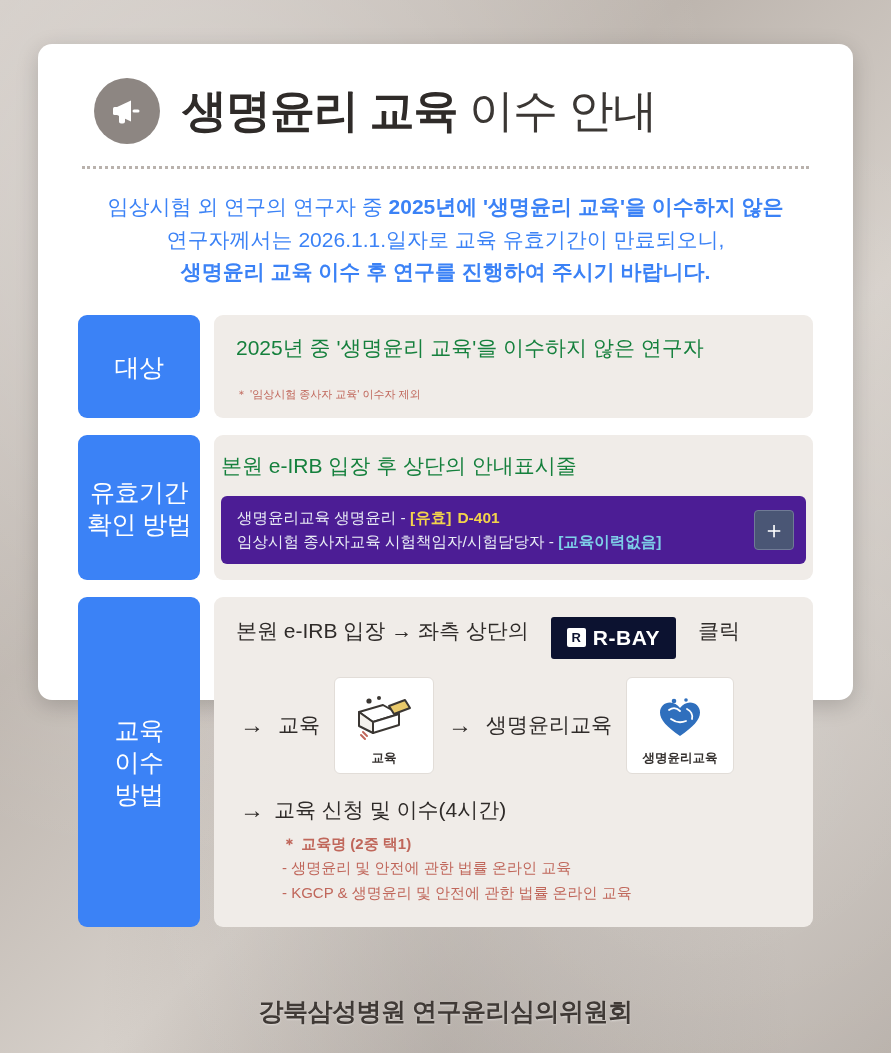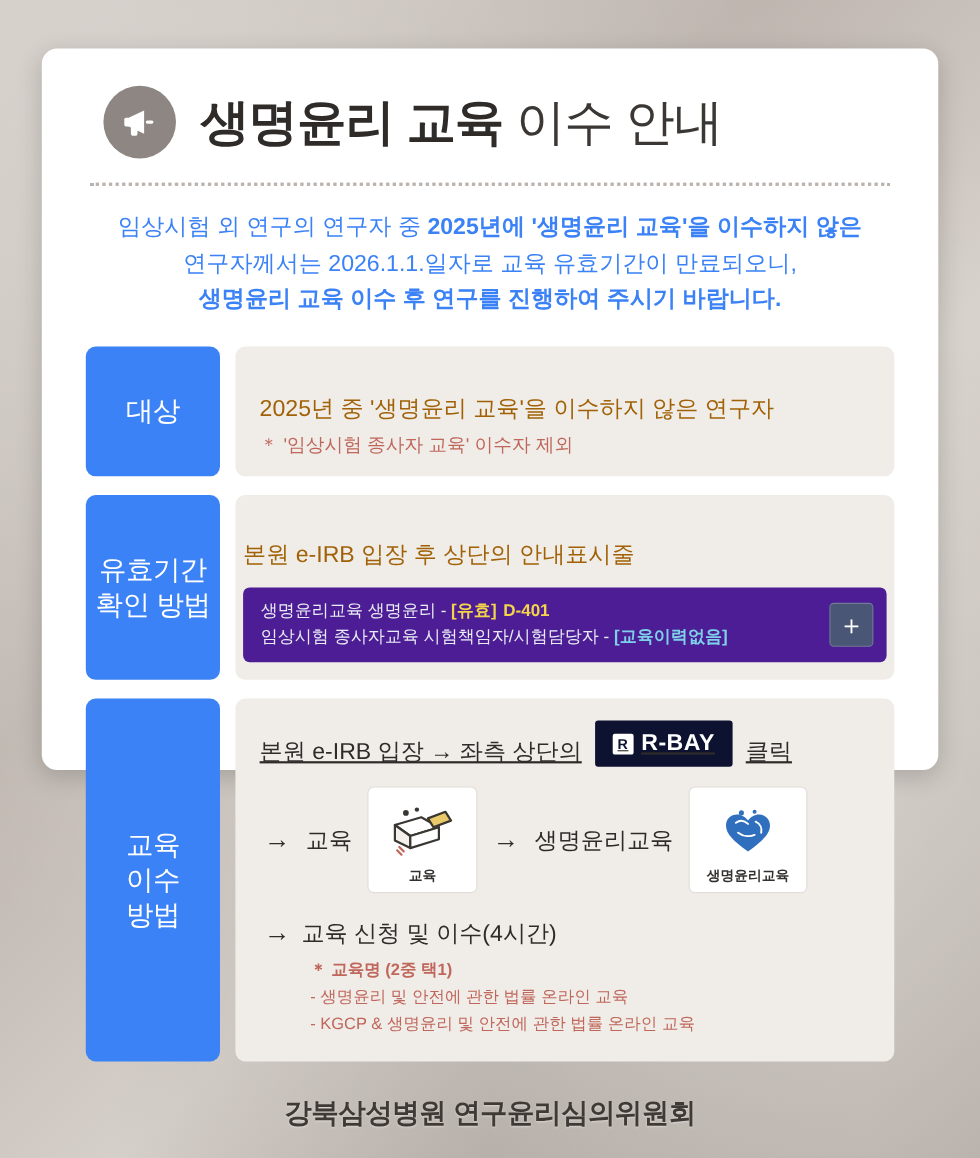--- a/index.html
+++ b/index.html
@@ -93,27 +93,26 @@
   .row-body {
     flex: 1 1 auto;
     margin-left: 14px;
     background: #f0ece8;
     border-radius: 9px;
     padding: 16px 7px;
   }
   .row-1 .row-body { padding: 18px 22px 16px 22px; }
   .body-line {
     font-size: 21px;
-    color: #a16207;
+    color: #15803d;
     line-height: 1.45;
+  }
+  .note {
     margin-top: 24px;
-  }
-  .note {
-    margin-top: 6px;
-    font-size: 17px;
+    font-size: 11px;
     color: #c0675b;
     line-height: 1.4;
   }
   
   .irb-strip {
     margin-top: 14px;
     background: #4c1d95;
     border-radius: 6px;
     padding: 10px 12px 10px 16px;
     display: flex;
@@ -132,25 +131,24 @@
     color: #ffffff;
     font-size: 24px;
     display: flex; align-items: center; justify-content: center;
     flex: 0 0 auto;
     margin-left: 12px;
   }
   
   .row-3 .row-body { padding: 20px 22px 22px 22px; }
   .step-line {
     display: flex;
-    align-items: flex-end;
-    gap: 12px;
+    align-items: flex-start;
+    gap: 22px;
     font-size: 21px;
     color: #2f2b29;
-    text-decoration: underline;
   }
   .rbay-badge {
     background: #0c1230;
     border-radius: 3px;
     color: #ffffff;
     font-size: 21px;
     font-weight: 700;
     padding: 9px 16px;
     display: inline-flex;
     align-items: center;

